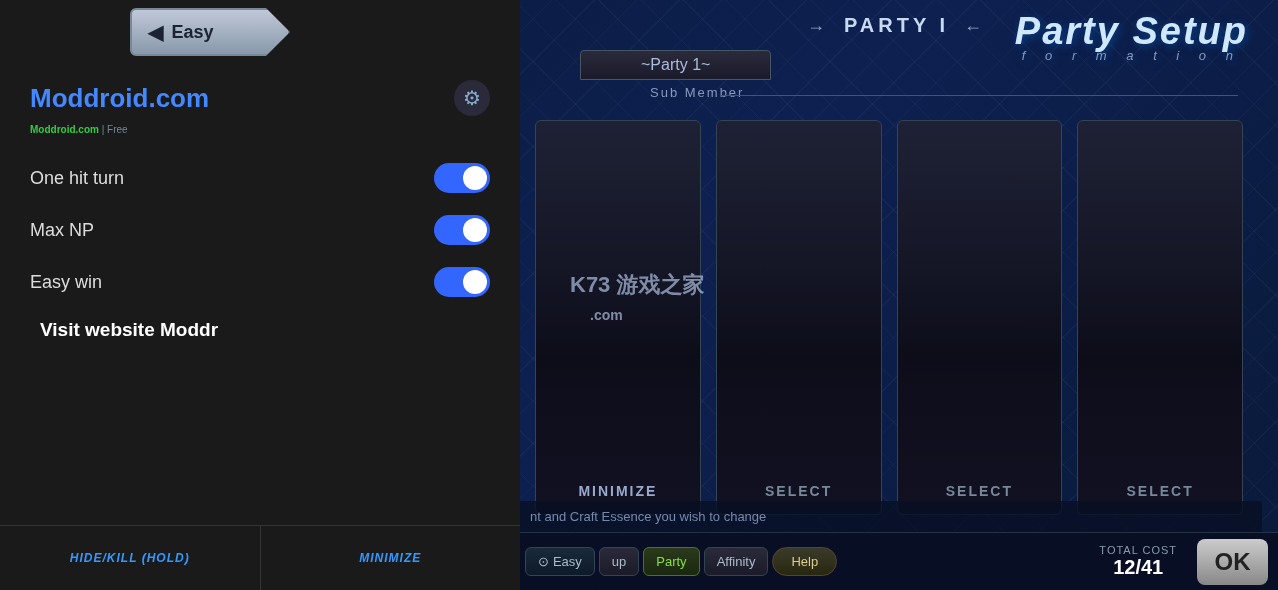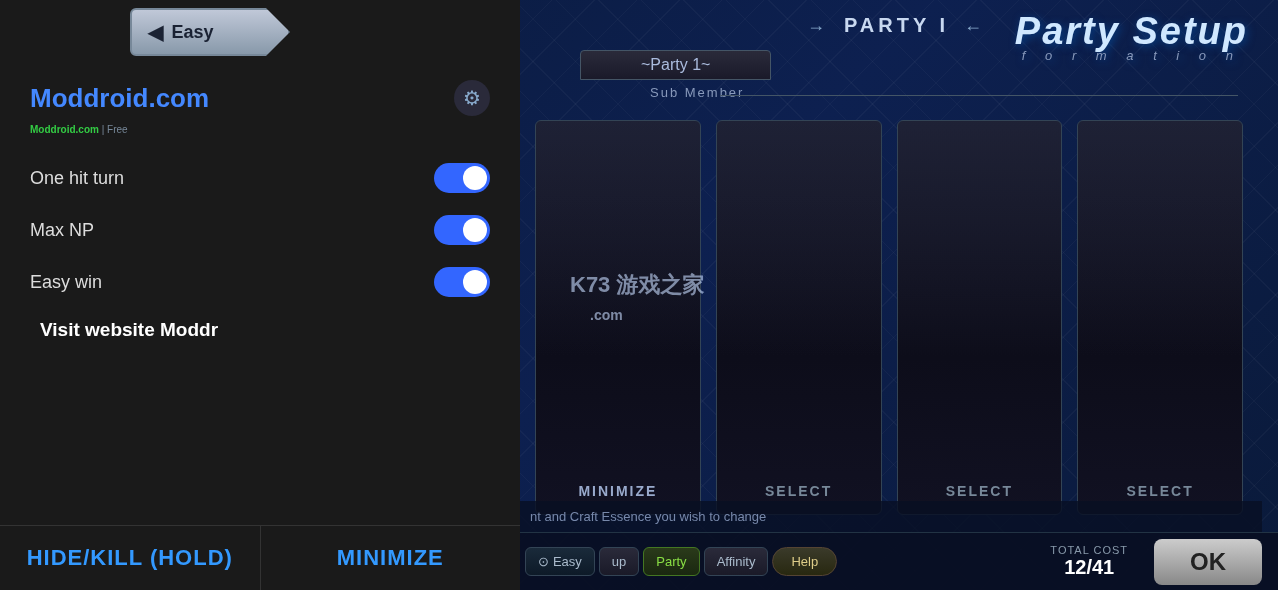--- a/index.html
+++ b/index.html
@@ -305,27 +305,28 @@
       display: flex;
       border-top: 1px solid #333333;
       height: 65px;
     }
 
     .panel-bottom-btn {
       flex: 1;
       background: transparent;
       border: none;
       color: #3399ff;
-      font-size: 22px;
+      font-size: 12px;
       font-weight: bold;
       letter-spacing: 1px;
       cursor: pointer;
       display: flex;
       align-items: center;
       justify-content: center;
+      font-style: italic;
     }
 
     .panel-bottom-btn:first-child {
       border-right: 1px solid #333333;
     }
 
     
     .game-bottom {
       position: absolute;
       bottom: 0;
@@ -393,27 +394,27 @@
     .total-cost-num {
       color: #ffffff;
       font-size: 20px;
       font-weight: bold;
     }
 
     .ok-btn {
       background: linear-gradient(180deg, #cccccc 0%, #888888 100%);
       border: none;
       border-radius: 8px;
-      width: 108px;
+      width: 71px;
       height: 46px;
       font-size: 24px;
       font-weight: bold;
       color: #222;
       cursor: pointer;
-      margin: 0 16px;
+      margin: 0 10px;
     }
 
     
     .hint-text {
       position: absolute;
       bottom: 58px;
       left: 515px;
       right: 16px;
       padding: 8px 15px;
       color: #7788aa;

